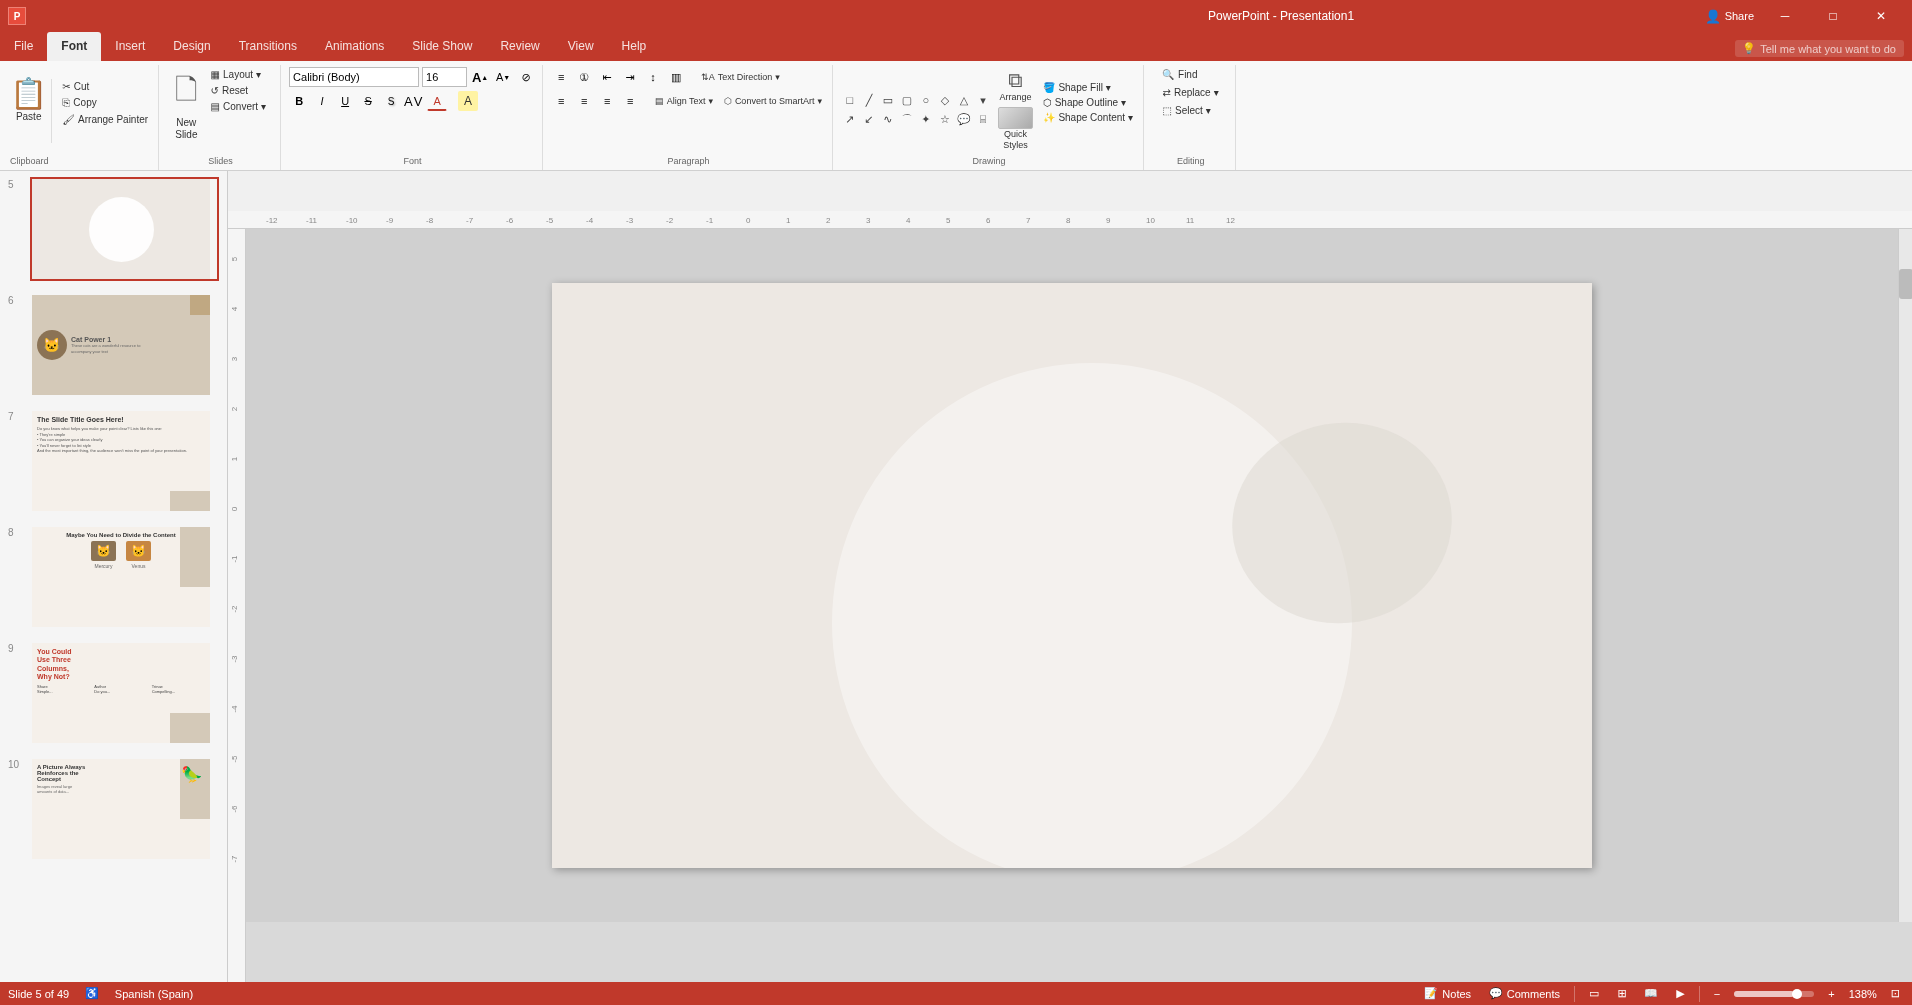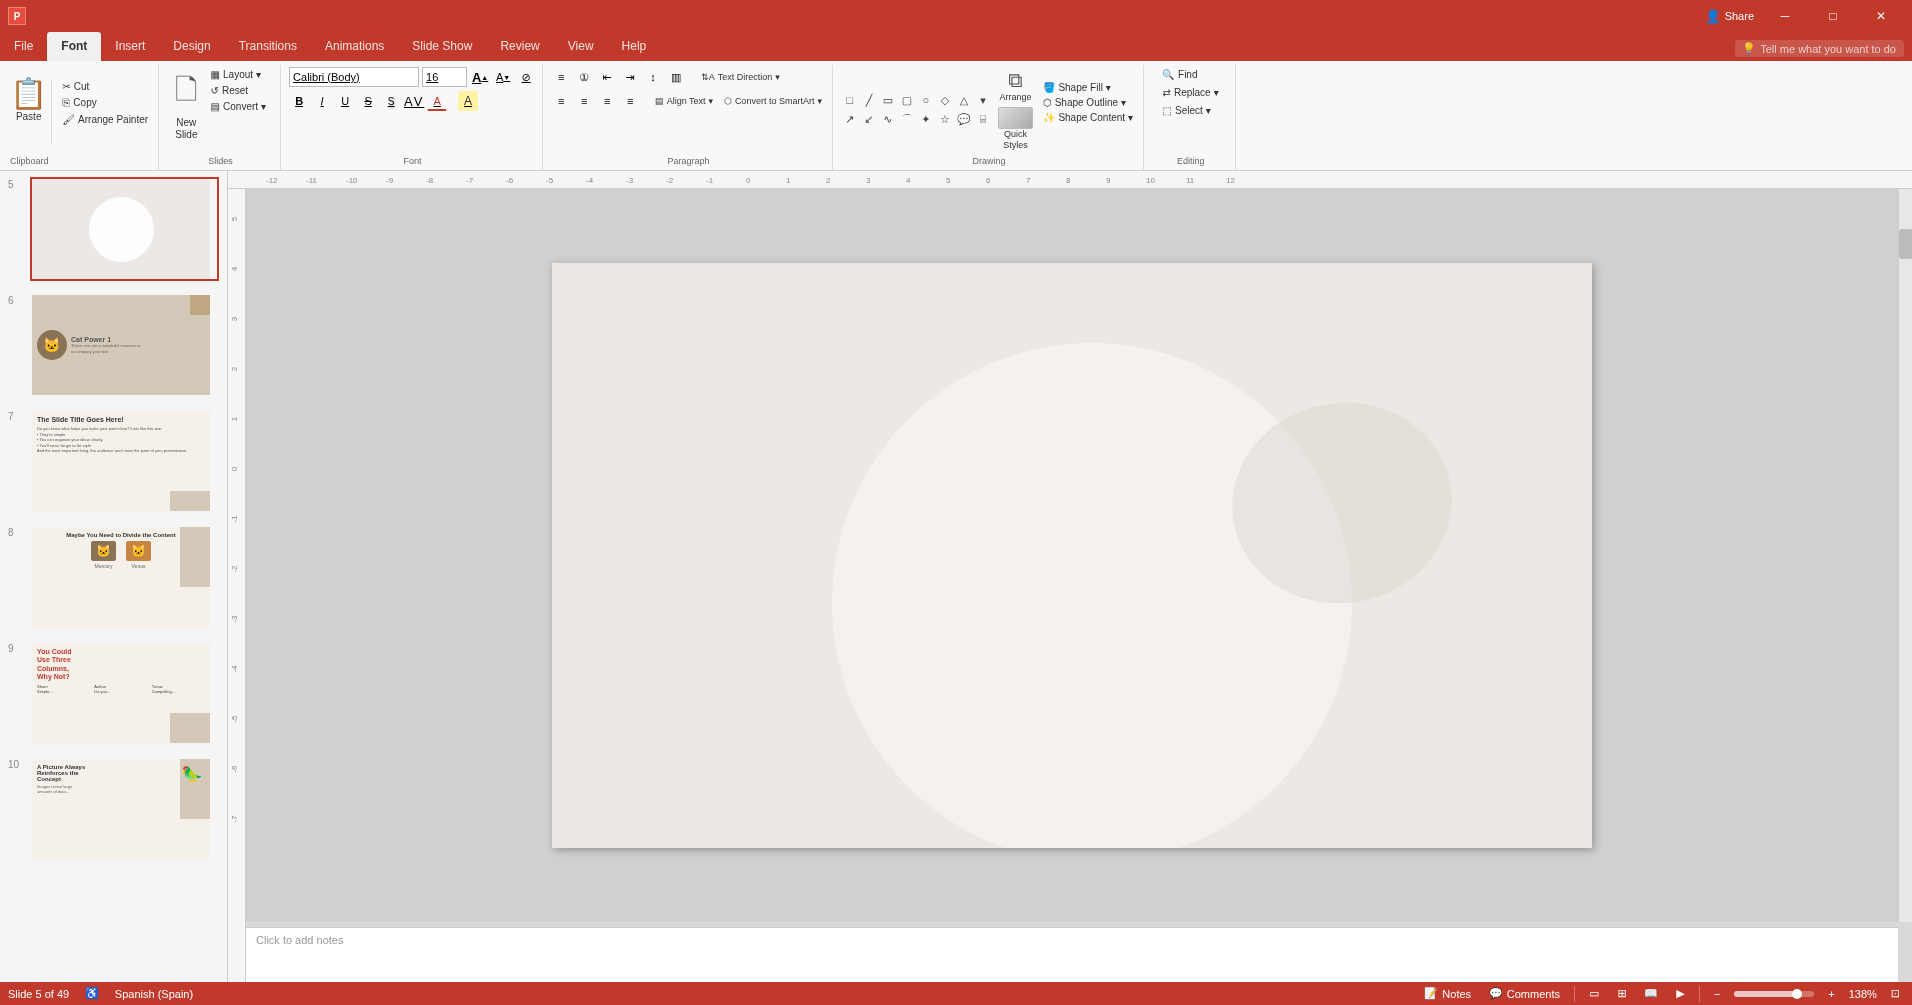--- a/index.html
+++ b/index.html
@@ -200,20 +200,21 @@
     .thumb10-bird { position: absolute; top: 5px; right: 8px; font-size: 16px; transform: rotate(-20deg); }
 
     
     #canvas-area {
       flex: 1;
       display: flex;
       flex-direction: column;
       background: #d9d9d9;
       overflow: hidden;
       position: relative;
+      margin-top: 40px;
     }
 
     #ruler-top {
       height: 18px;
       background: #f5f5f5;
       border-bottom: 1px solid #ccc;
       position: relative;
       overflow: hidden;
     }
     #ruler-left {
@@ -307,20 +308,21 @@
       white-space: nowrap;
     }
   </style>
 </head>
 <body>
 
 <div id="titlebar">
   <div class="title-left">
     <div class="app-icon">P</div>
   </div>
+  <div class="doc-title">PowerPoint - Presentation1</div>
   <div style="display:flex;align-items:center;gap:8px;">
     <span style="font-size:11px;cursor:pointer;display:flex;align-items:center;gap:3px;">
       <span style="font-size:13px;">👤</span>
       <span>Share</span>
     </span>
     <div class="win-controls">
       <div class="win-btn">─</div>
       <div class="win-btn">□</div>
       <div class="win-btn close">✕</div>
     </div>
@@ -392,21 +394,21 @@
         <div class="ribbon-btn-small">
           <span>▤</span>
           <span>Convert</span>
           <span>▾</span>
         </div>
       </div>
     </div>
     <div class="ribbon-group-label">Slides</div>
   </div>
 
-  <div class="ribbon-group" style="min-width:210px;text-decoration:underline;">
+  <div class="ribbon-group" style="min-width:210px;">
     <div class="ribbon-group-content" style="flex-direction:column;gap:2px;align-items:flex-start;">
       <div class="font-row">
         <input class="font-select" type="text" value="Calibri (Body)" style="">
         <input class="font-size-select" type="text" value="16" style="">
         <div class="font-btn" title="Increase Font Size" style="font-size:13px;font-weight:bold;">A<sup style="font-size:7px">▲</sup></div>
         <div class="font-btn" title="Decrease Font Size" style="font-size:11px;">A<sub style="font-size:7px">▼</sub></div>
         <div class="font-btn">⊘</div>
       </div>
       <div class="font-row">
         <div class="font-btn" style="font-weight:bold;">B</div>
@@ -694,23 +696,20 @@
         <div class="slide-blob" style="width:520px;height:520px;top:80px;left:280px;background:rgba(255,255,255,0.40);"></div>
 
         <div style="position:absolute;width:220px;height:200px;top:140px;left:680px;background:rgba(220,215,208,0.5);border-radius:50%;transform:rotate(-10deg);"></div>
       </div>
     </div>
 
     <div id="scroll-right">
       <div style="width:14px;height:30px;background:#bbb;border-radius:3px;margin-top:40px;"></div>
     </div>
 
-    <div id="notes-area">
-      <span>Click to add notes</span>
-    </div>
 
   </div>
 
 </div>
 
 <div id="statusbar">
   <span>Slide 5 of 49</span>
   <div style="display:flex;align-items:center;gap:4px;cursor:pointer;">
     <span>♿</span>
   </div>

